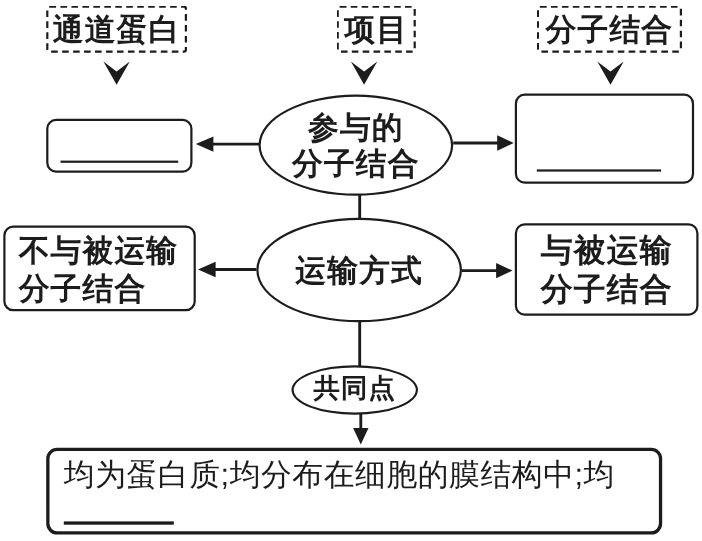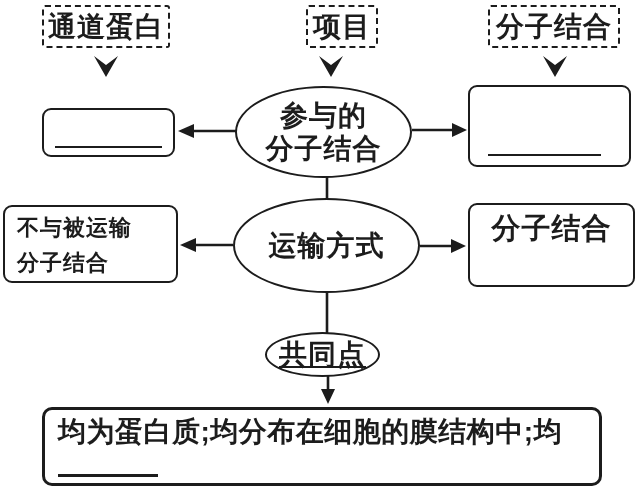--- a/index.html
+++ b/index.html
@@ -49,36 +49,36 @@
     border:2.4px solid var(--ink);
     border-radius:50%;
     background:var(--paper);
     display:flex;flex-direction:column;align-items:center;justify-content:center;
     text-align:center;
     font-size:28px;font-weight:600;line-height:1.18;
     box-sizing:border-box;letter-spacing:1px;
   }
   .ell1{left:235px;top:86px;width:177px;height:92px;}
   .ell2{left:233px;top:198px;width:187px;height:95px;}
-  .ell3{left:265px;top:332px;width:115px;height:45px;font-size:28px;text-decoration:underline;}
+  .ell3{left:265px;top:332px;width:115px;height:45px;font-size:24px;}
 
   .carrier-mode-box{left:468px;top:85px;width:163px;height:82px;padding:3px 0 0 12px;font-size:29px;font-weight:600;letter-spacing:1px;}
   .carrier-mode-box .blank-inline{
     position:absolute;left:18px;bottom:9px;width:113px;height:0;
     border-bottom:2.8px solid var(--ink);
   }
 
-  .rel-left{left:3px;top:205px;width:175px;height:78px;padding:3px 0 0 12px;font-size:22px;font-weight:600;line-height:35px;letter-spacing:1px;}
+  .rel-left{left:3px;top:205px;width:175px;height:78px;padding:3px 0 0 12px;font-size:28px;font-weight:600;line-height:35px;letter-spacing:1px;}
   .rel-right{left:468px;top:203px;width:167px;height:84px;padding-top:5px;font-size:29px;font-weight:600;line-height:36px;text-align:center;letter-spacing:1px;}
 
   .summary-box{
     left:42px;top:407px;width:560px;height:79px;
     border-width:3px;border-radius:10px;
     padding:4px 8px 0 13px;
-    font-size:28px;font-weight:700;line-height:36px;letter-spacing:0.5px;
+    font-size:28px;font-weight:400;line-height:36px;letter-spacing:0.5px;
     white-space:nowrap;
   }
   .inline-blank{
     display:inline-block;width:100px;height:0.85em;
     border-bottom:3px solid var(--ink);
     vertical-align:baseline;
   }
   .line{display:block;}
 </style>
 </head>
@@ -138,20 +138,21 @@
   <div class="solid-box rel-left">
     <span class="line">不与被运输</span>
     <span class="line">分子结合</span>
   </div>
 
   <div class="ellipse ell2">
     <span class="line">运输方式</span>
   </div>
 
   <div class="solid-box rel-right">
+    <span class="line">与被运输</span>
     <span class="line">分子结合</span>
   </div>
 
   <div class="ellipse ell3">
     <span>共同点</span>
   </div>
 
   <div class="solid-box summary-box">
     <span class="line">均为蛋白质;均分布在细胞的膜结构中;均</span>
     <span class="line"><span class="inline-blank"></span></span>

